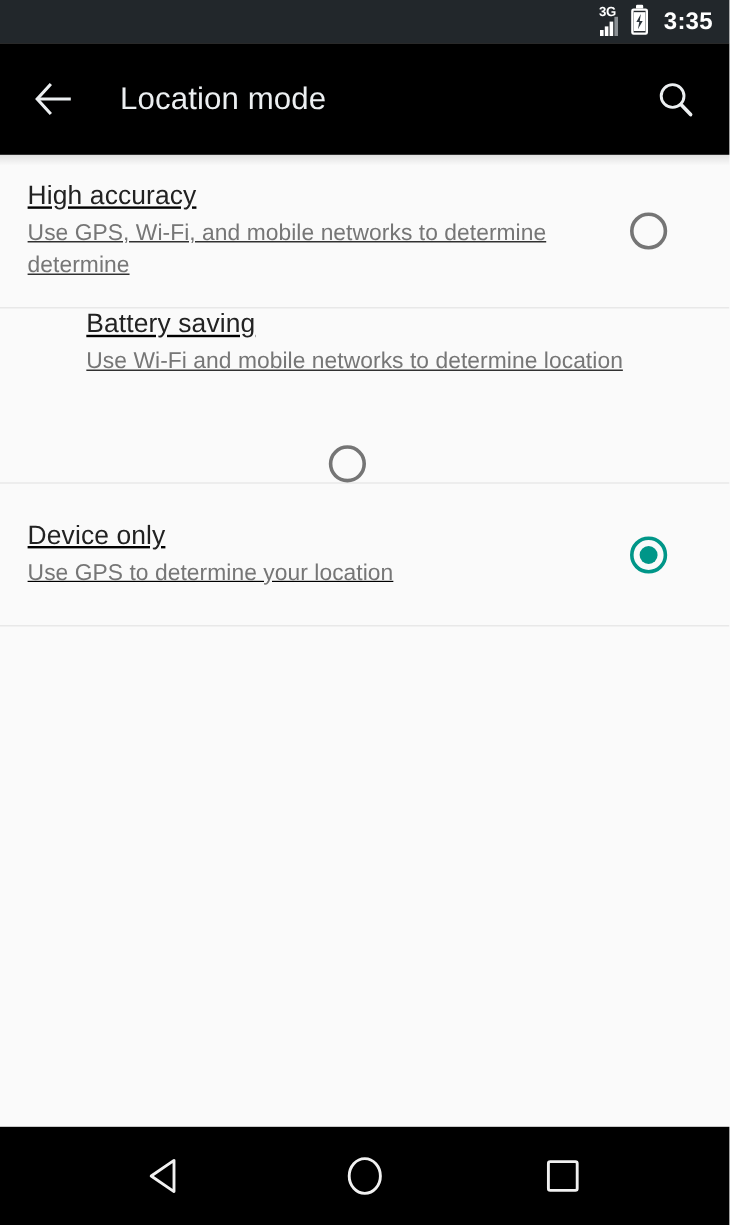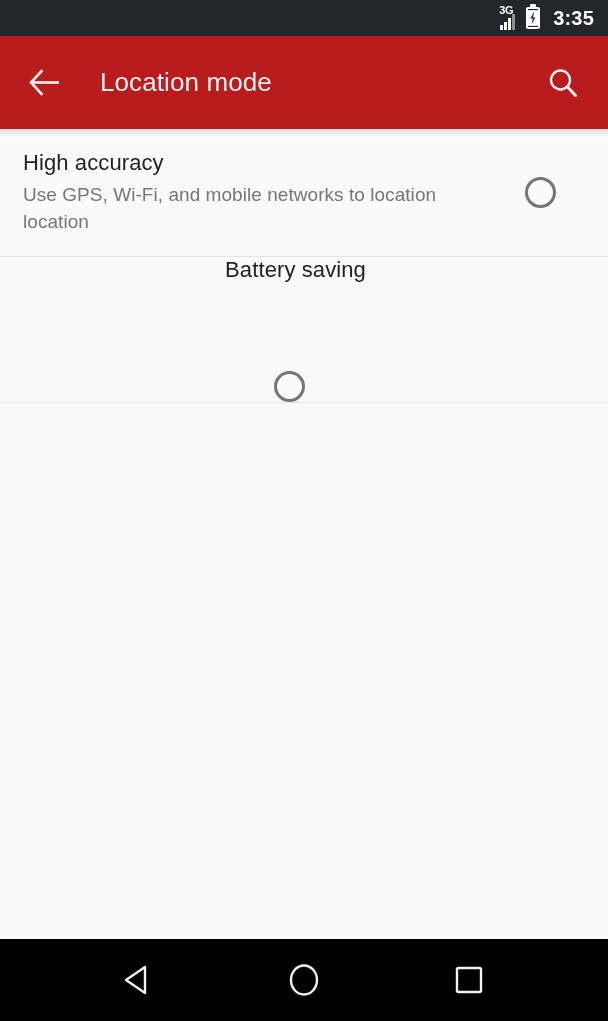--- a/index.html
+++ b/index.html
@@ -105,21 +105,21 @@
     font-weight: bold;
     line-height: 1;
     letter-spacing: 0.2px;
     margin-left: 4px;
   }
 
   
   .app-bar {
     height: 93px;
     flex: 0 0 93px;
-    background: #b91c1c;
+    background: #000000;
     display: flex;
     align-items: center;
     padding: 0 22px 0 22px;
     position: relative;
     z-index: 3;
   }
   .back-btn {
     width: 46px;
     height: 46px;
     display: flex;
@@ -176,20 +176,21 @@
     cursor: pointer;
     min-height: 100px;
   }
   .option-row.h1 { height: 128px; }
   .option-row.h2 { height: 146px; flex-direction: column; }
   .option-row.h3 { height: 119px; }
 
   .option-text {
     flex: 1 1 auto;
     padding-right: 16px;
+    text-decoration: underline;
   }
   .option-title {
     font-size: 22px;
     color: #222222;
     line-height: 1.2;
     letter-spacing: 0.1px;
   }
   .option-sub {
     font-size: 19px;
     color: #767676;
@@ -289,32 +290,40 @@
     </div>
   </div>
 
   <div class="bar-shadow"></div>
 
   <div class="content">
 
     <div class="option-row h1">
       <div class="option-text">
         <div class="option-title">High accuracy</div>
-        <div class="option-sub">Use GPS, Wi-Fi, and mobile networks to location location</div>
+        <div class="option-sub">Use GPS, Wi-Fi, and mobile networks to determine determine</div>
       </div>
       <div class="radio"></div>
     </div>
 
     <div class="option-row h2">
       <div class="option-text">
         <div class="option-title">Battery saving</div>
+        <div class="option-sub">Use Wi-Fi and mobile networks to determine location</div>
       </div>
       <div class="radio"></div>
     </div>
 
+    <div class="option-row h3">
+      <div class="option-text">
+        <div class="option-title">Device only</div>
+        <div class="option-sub">Use GPS to determine your location</div>
+      </div>
+      <div class="radio checked"></div>
+    </div>
 
   </div>
 
   <div class="nav-bar">
     <div class="nav-btn">
       <svg width="44" height="44" viewBox="0 0 44 44">
         <polygon points="28,9 28,35 9,22" stroke="#f1f1f1" stroke-width="2.4" fill="none" stroke-linejoin="round"></polygon>
       </svg>
     </div>
     <div class="nav-btn">

